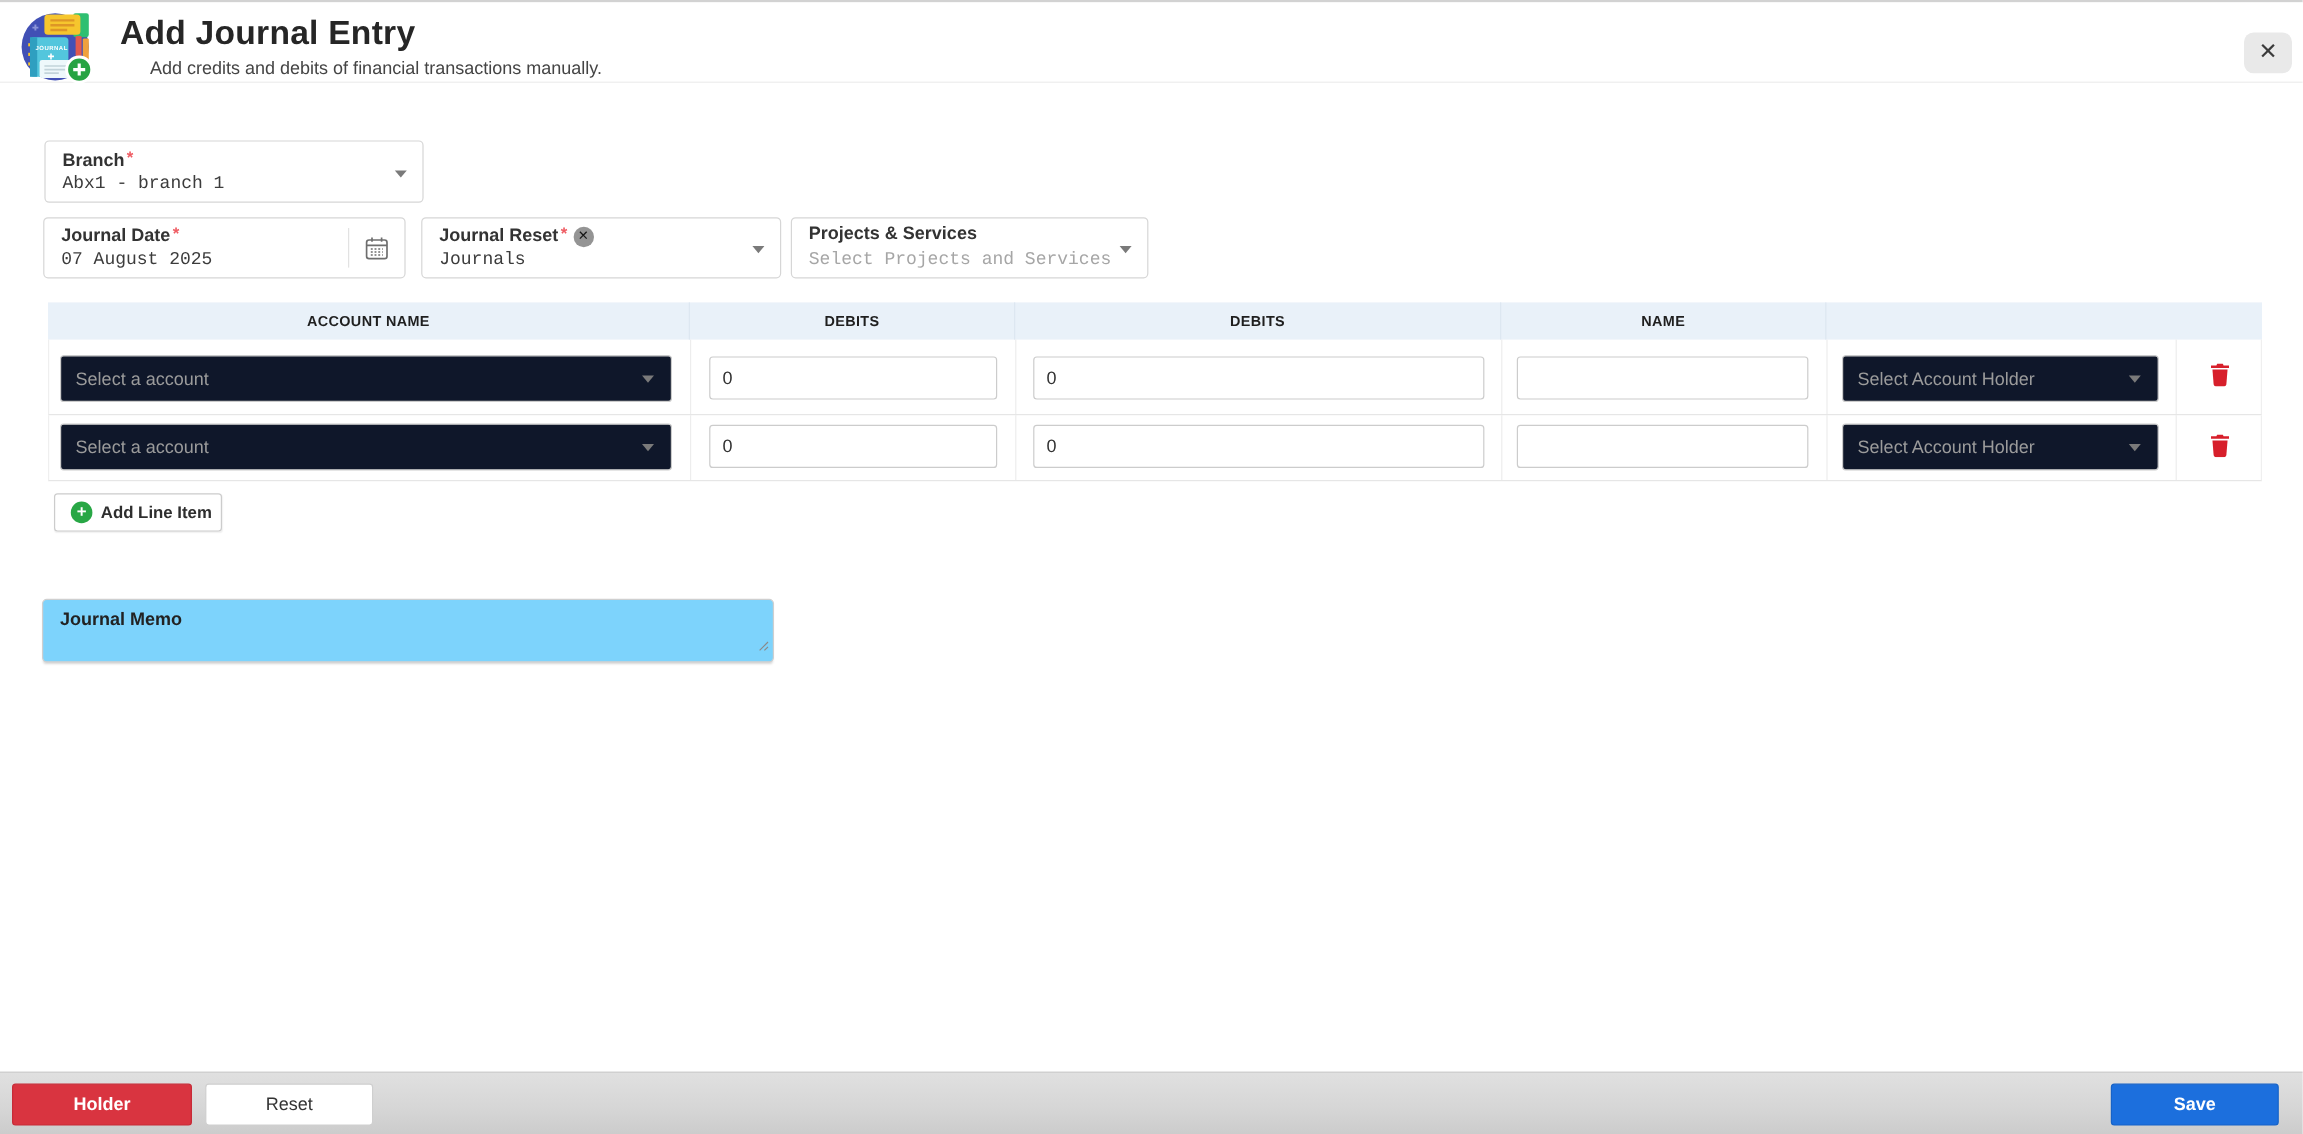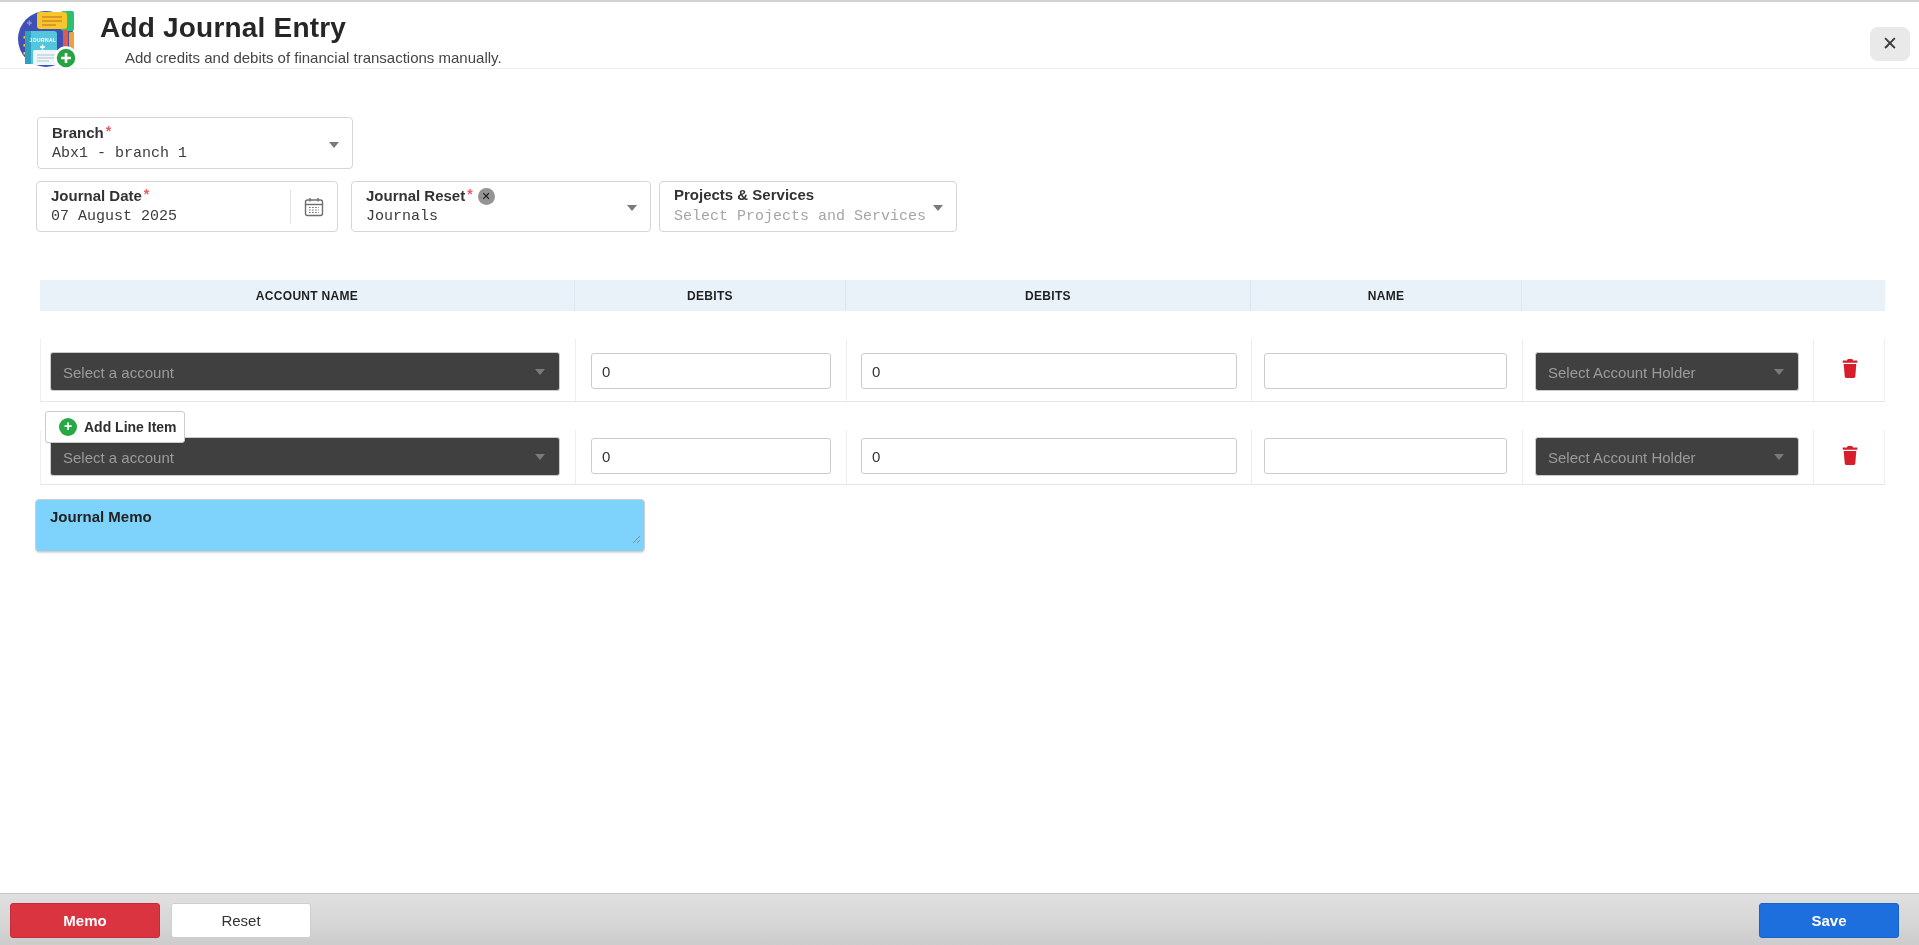--- a/index.html
+++ b/index.html
@@ -25,29 +25,29 @@
   #type-box   { left:351px; top:179px; width:300px; height:51px; }
   #proj-box   { left:659px; top:179px; width:298px; height:51px; }
   #date-box .flabel, #type-box .flabel, #proj-box .flabel { top:4px; }
   #date-box .fvalue, #type-box .fvalue, #proj-box .fvalue { top:26px; }
   .vdivider { position:absolute; right:46px; top:8px; bottom:8px; width:1px; background:#e2e2e2; }
   .cal-wrap { position:absolute; right:12px; top:14px; }
   .clear-badge { display:inline-block; width:17px; height:17px; margin-left:5px; background:#949494; border-radius:50%; color:#151515; font-size:11px; font-weight:700; line-height:17px; text-align:center; vertical-align:1px; cursor:pointer; }
 
   
   .jtable { position:absolute; left:40px; top:250px; width:1845px; }
-  .trow { display:grid; grid-template-columns:535px 271px 405px 271px 291px 72px;margin-top:28px; }
+  .trow { display:grid; grid-template-columns:535px 271px 405px 271px 291px 72px; }
   .thead { background:#e9f1f9; height:31px; }
   .thead .hcell { display:flex; align-items:center; justify-content:center; font-size:12px; font-weight:700; color:#1f1f1f; letter-spacing:.3px; border-right:1px solid #dde7f1; }
   .thead .hcell:last-child { border-right:none; }
   .tbody-row { border-bottom:1px solid #e6e6e6; border-left:1px solid #efefef; border-right:1px solid #efefef; }
   .tbody-row .bcell { position:relative; border-right:1px solid #ededed; }
   .tbody-row .bcell:last-child { border-right:none; }
   .row1 { height:63px; } .row2 { height:55px; }
-  .sel { position:absolute; border:1px solid #cccccc; border-radius:3px; background:#404040; cursor:pointer;padding-left:20px; }
+  .sel { position:absolute; border:1px solid #cccccc; border-radius:3px; background:#0f172a; cursor:pointer;padding-left:20px; }
   .sel .seltext { position:absolute; left:12px; top:50%; transform:translateY(-50%); font-size:15px; color:#9b9b9b; white-space:nowrap; }
   .sel .caret { right:14px; top:50%; margin-top:-3px; }
   .cellinput { position:absolute; border:1px solid #cccccc; border-radius:3px; font-size:15px; color:#333; padding:0 10px; font-family:inherit; outline:none; background:#fff; }
   .row1 .acct-sel { left:9px; top:13px; width:510px; height:39px; }
   .row2 .acct-sel { left:9px; top:7px;  width:510px; height:39px; }
   .row1 .deb-in { left:15px; top:14px; width:240px; height:36px; }
   .row2 .deb-in { left:15px; top:8px;  width:240px; height:36px; }
   .row1 .cred-in { left:14px; top:14px; width:376px; height:36px; }
   .row2 .cred-in { left:14px; top:8px;  width:376px; height:36px; }
   .row1 .desc-in { left:12px; top:14px; width:243px; height:36px; }
@@ -225,18 +225,18 @@
   <div class="memo-box">
     <div class="memo-label">Journal Memo</div>
     <span class="memo-resizer">
       <svg width="9" height="9" viewBox="0 0 9 9">
           <path d="M8 1L1 8M8 5L5 8" stroke="#8a8a8a" stroke-width="1"></path>
         </svg>
     </span>
   </div>
 
   <div class="footer">
-    <button class="btn btn-close">Memo</button>
+    <button class="btn btn-close">Holder</button>
     <button class="btn btn-reset">Reset</button>
     <button class="btn btn-save">Save</button>
   </div>
 
 </div>
 
 </body></html>

